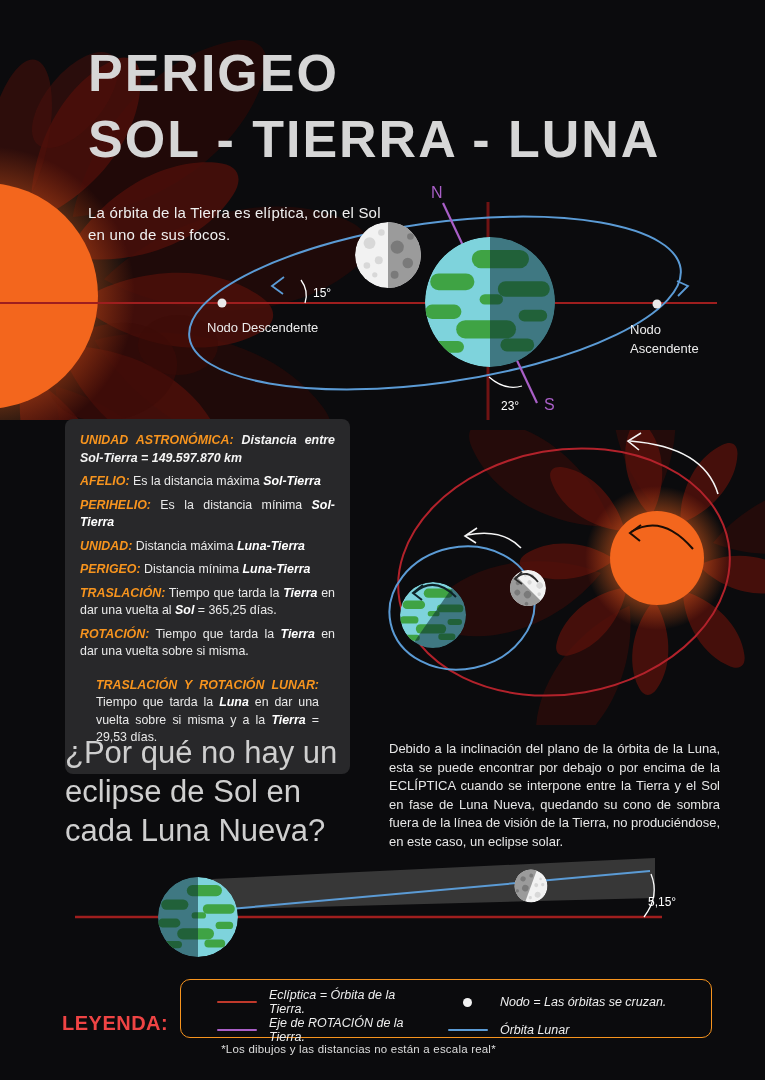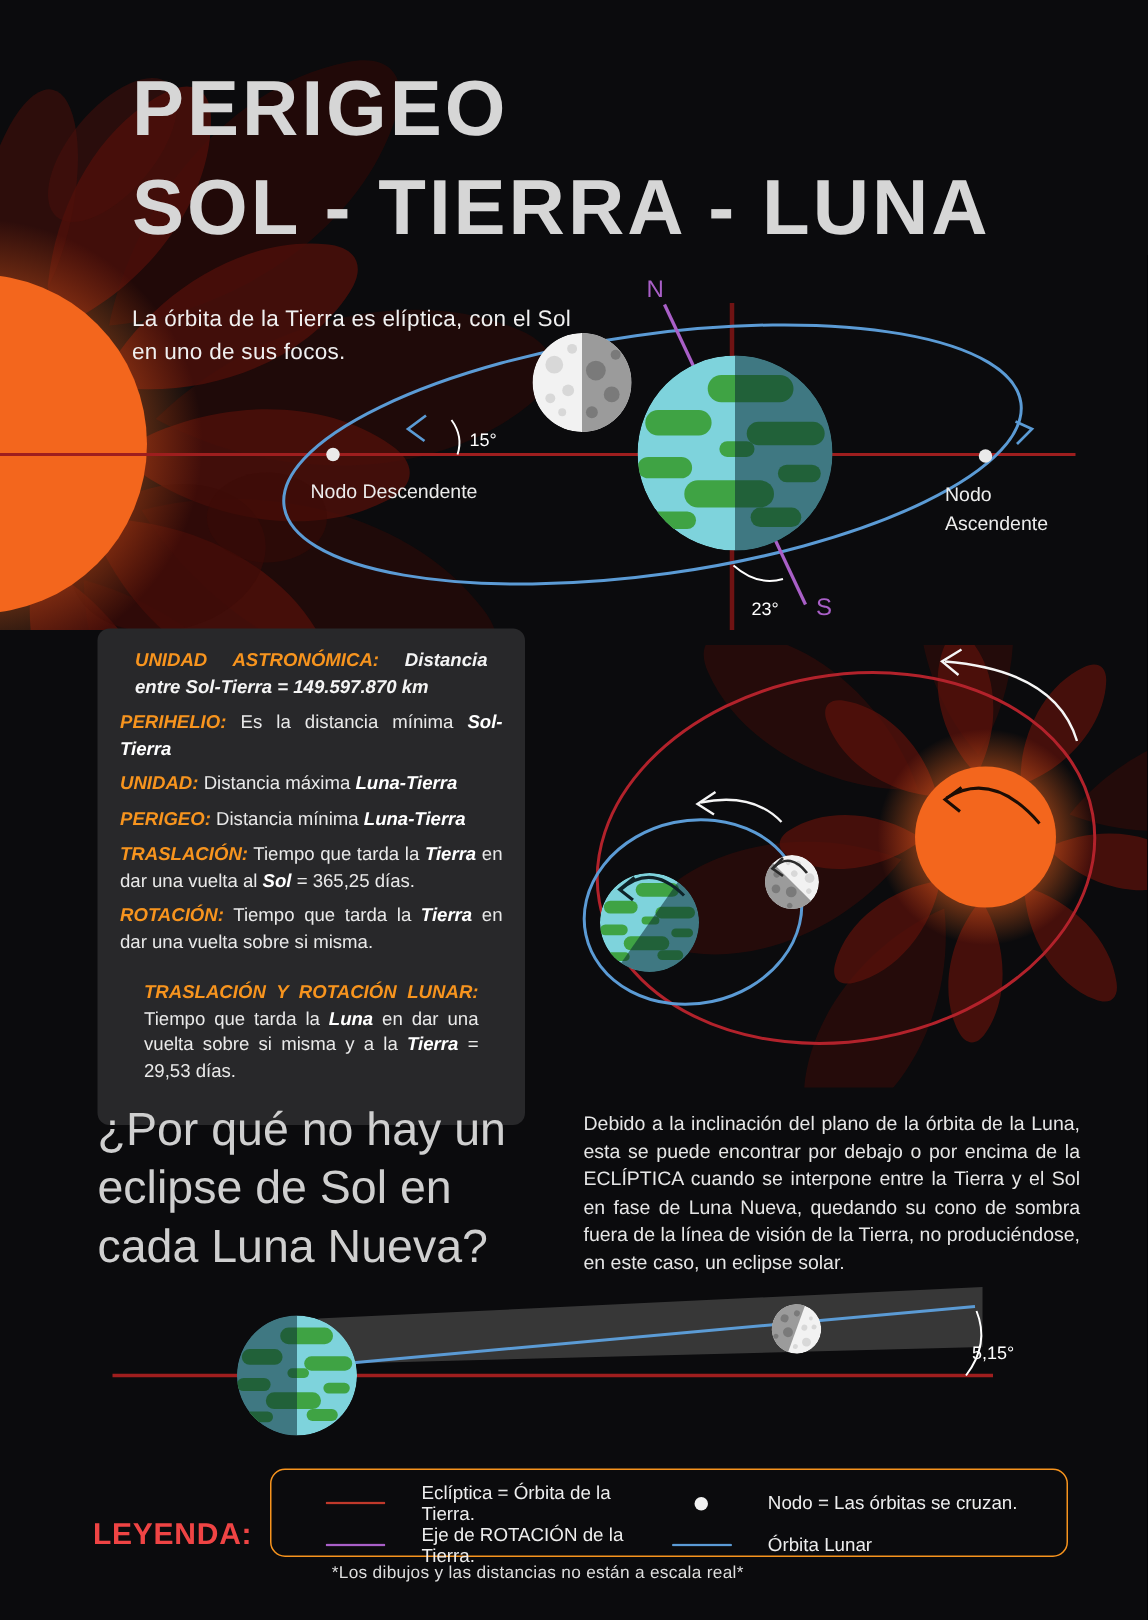--- a/index.html
+++ b/index.html
@@ -50,21 +50,21 @@
   .legend-title{
     left:62px;top:1012px;
     font-size:20px;font-weight:700;color:#ef4444;letter-spacing:.5px;
   }
   .legend-box{
     left:180px;top:979px;width:532px;height:59px;box-sizing:border-box;
     border:1.5px solid #f7941e;border-radius:10px;
     padding:8px 14px;
     display:grid;grid-template-columns:46% 54%;align-content:space-around;
   }
-  .legend-item{display:flex;align-items:center;gap:24px;padding-left:22px;}
+  .legend-item{display:flex;align-items:center;gap:12px;padding-left:22px;font-style:italic;}
   .legend-item .txt{font-size:12.5px;color:#eeeeee;}
   .sw-line{width:40px;height:0;border-top:2.5px solid;border-radius:2px;flex:none;}
   .sw-dot-wrap{width:40px;display:flex;justify-content:center;flex:none;}
   .sw-dot{width:9px;height:9px;border-radius:50%;background:#f2f2f2;}
   .footer-note{
     left:0;top:1043px;width:717px;text-align:center;
     font-size:11.5px;color:#dddddd;letter-spacing:.2px;
   }
 </style>
 </head>
@@ -187,21 +187,22 @@
       <span style="display:block">PERIGEO</span>
       <span style="display:block">SOL - TIERRA - LUNA</span>
     </h1>
     <p class="abs subtitle" style="margin:0">
       <span style="display:block">La órbita de la Tierra es elíptica, con el Sol</span>
       <span style="display:block">en uno de sus focos.</span>
     </p>
   </header>
 
   <section class="abs infobox">
-    <p class="def allbold" style="margin:0 10px 6px"><span class="term">UNIDAD  ASTRONÓMICA:</span><span class="body"> Distancia entre Sol-Tierra = 149.597.870 km</span></p>
+    <p class="def allbold" style="margin:0 0 6px"><span class="term">UNIDAD  ASTRONÓMICA:</span><span class="body"> Distancia entre Sol-Tierra = 149.597.870 km</span></p>
+    <p class="def" style="margin:0 0 6px"><span class="term">AFELIO:</span><span> Es la distancia máxima </span><b>Sol-Tierra</b></p>
     <p class="def" style="margin:0 0 6px"><span class="term">PERIHELIO:</span><span> Es la distancia mínima </span><b>Sol-Tierra</b></p>
     <p class="def" style="margin:0 0 6px"><span class="term">UNIDAD:</span><span> Distancia máxima </span><b>Luna-Tierra</b></p>
     <p class="def" style="margin:0 0 6px"><span class="term">PERIGEO:</span><span> Distancia mínima </span><b>Luna-Tierra</b></p>
     <p class="def" style="margin:0 0 6px"><span class="term">TRASLACIÓN:</span><span> Tiempo que tarda la </span><b>Tierra</b><span> en dar una vuelta al </span><b>Sol</b><span> = 365,25 días.</span></p>
     <p class="def" style="margin:0 0 6px"><span class="term">ROTACIÓN:</span><span> Tiempo que tarda la </span><b>Tierra</b><span> en dar una vuelta sobre si misma.</span></p>
     <p class="def" style="margin:16px"><span class="term">TRASLACIÓN Y ROTACIÓN LUNAR:</span><span> Tiempo que tarda la </span><b>Luna</b><span> en dar una vuelta sobre si misma y a la </span><b>Tierra</b><span> = 29,53 días.</span></p>
   </section>
 
   <svg class="abs" style="left:380px;top:430px" width="385" height="295" viewBox="380 430 385 295">
     <g transform="translate(657,558)">

